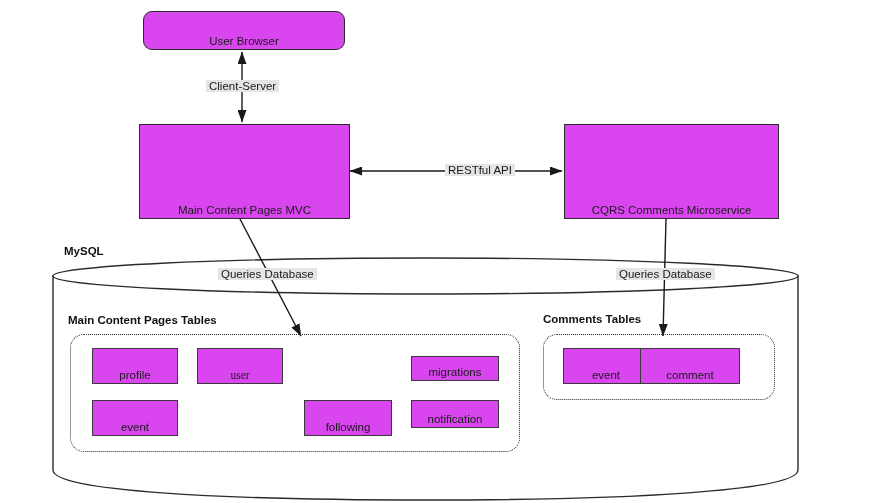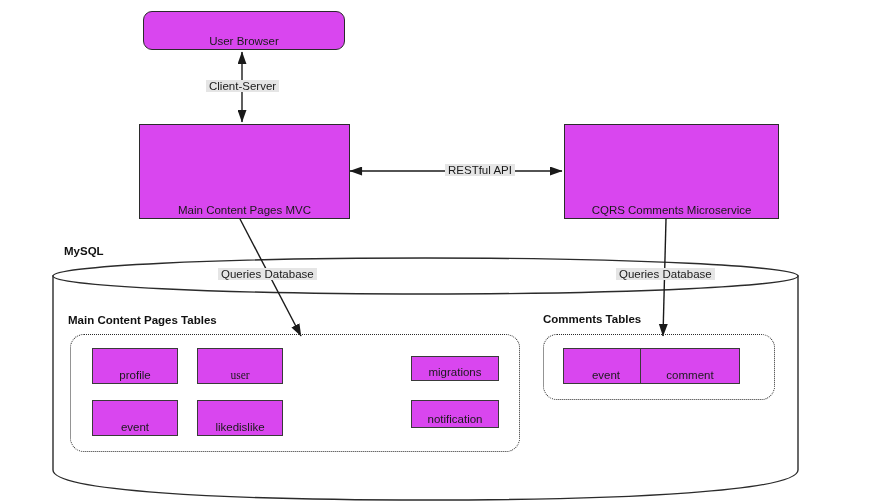--- a/index.html
+++ b/index.html
@@ -133,22 +133,22 @@
   <div class="node table-box" style="left:197px; top:348px; width:86px; height:36px;font-family:Liberation Serif, serif;">
     <span>user</span>
   </div>
   <div class="node table-box" style="left:411px; top:356px; width:88px; height:25px;">
     <span>migrations</span>
   </div>
 
   <div class="node table-box" style="left:92px; top:400px; width:86px; height:36px;">
     <span>event</span>
   </div>
-  <div class="node table-box" style="left:197px; top:400px; width:86px; height:36px;">
-    <span>likedislike</span>
+  <div class="node table-box" style="left:304px; top:400px; width:88px; height:36px;">
+    <span>following</span>
   </div>
   <div class="node table-box" style="left:411px; top:400px; width:88px; height:28px;">
     <span>notification</span>
   </div>
 
   <div class="group-label" style="left:543px; top:313px;">Comments Tables</div>
 
   <div class="dotted-group" style="left:543px; top:334px; width:232px; height:66px;"></div>
 
   <div class="node table-box" style="left:563px; top:348px; width:86px; height:36px;">

